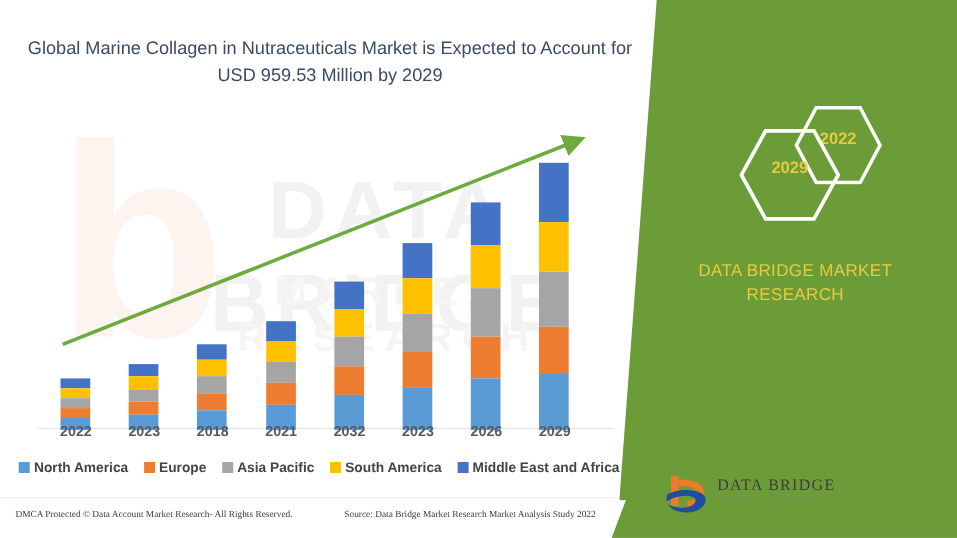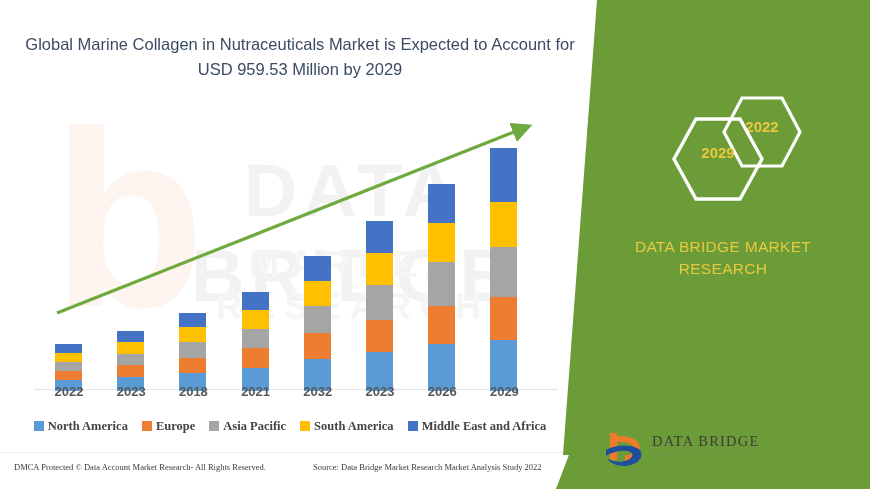--- a/index.html
+++ b/index.html
@@ -91,21 +91,21 @@
   .bar{position:absolute;bottom:0;width:27px;}
   .seg{width:100%;display:block;}
 
   .xlabels{position:absolute;left:34px;top:384px;width:524px;height:20px;z-index:3;}
   .xlabel{position:absolute;width:56px;text-align:center;font-size:13px;color:#595959;font-weight:600;}
 
   
   .arrow-svg{position:absolute;left:0;top:0;width:600px;height:420px;z-index:2;pointer-events:none;}
 
   
-  .legend{position:absolute;left:0;top:416px;width:580px;text-align:center;z-index:3;font-family:Liberation Serif, serif;}
+  .legend{position:absolute;left:0;top:416px;width:580px;text-align:center;z-index:3;}
   .lg-item{display:inline-block;margin:0 7px;font-size:12.5px;color:#444;font-weight:700;vertical-align:middle;}
   .lg-sw{display:inline-block;width:10px;height:10px;margin-right:4px;vertical-align:-1px;}
 
   
   .foot-left{
     position:absolute;left:14px;top:462px;font-family:"Liberation Serif",serif;
     font-size:8.5px;color:#3a3a3a;z-index:4;
   }
   .foot-right{
     position:absolute;left:313px;top:462px;font-family:"Liberation Serif",serif;

